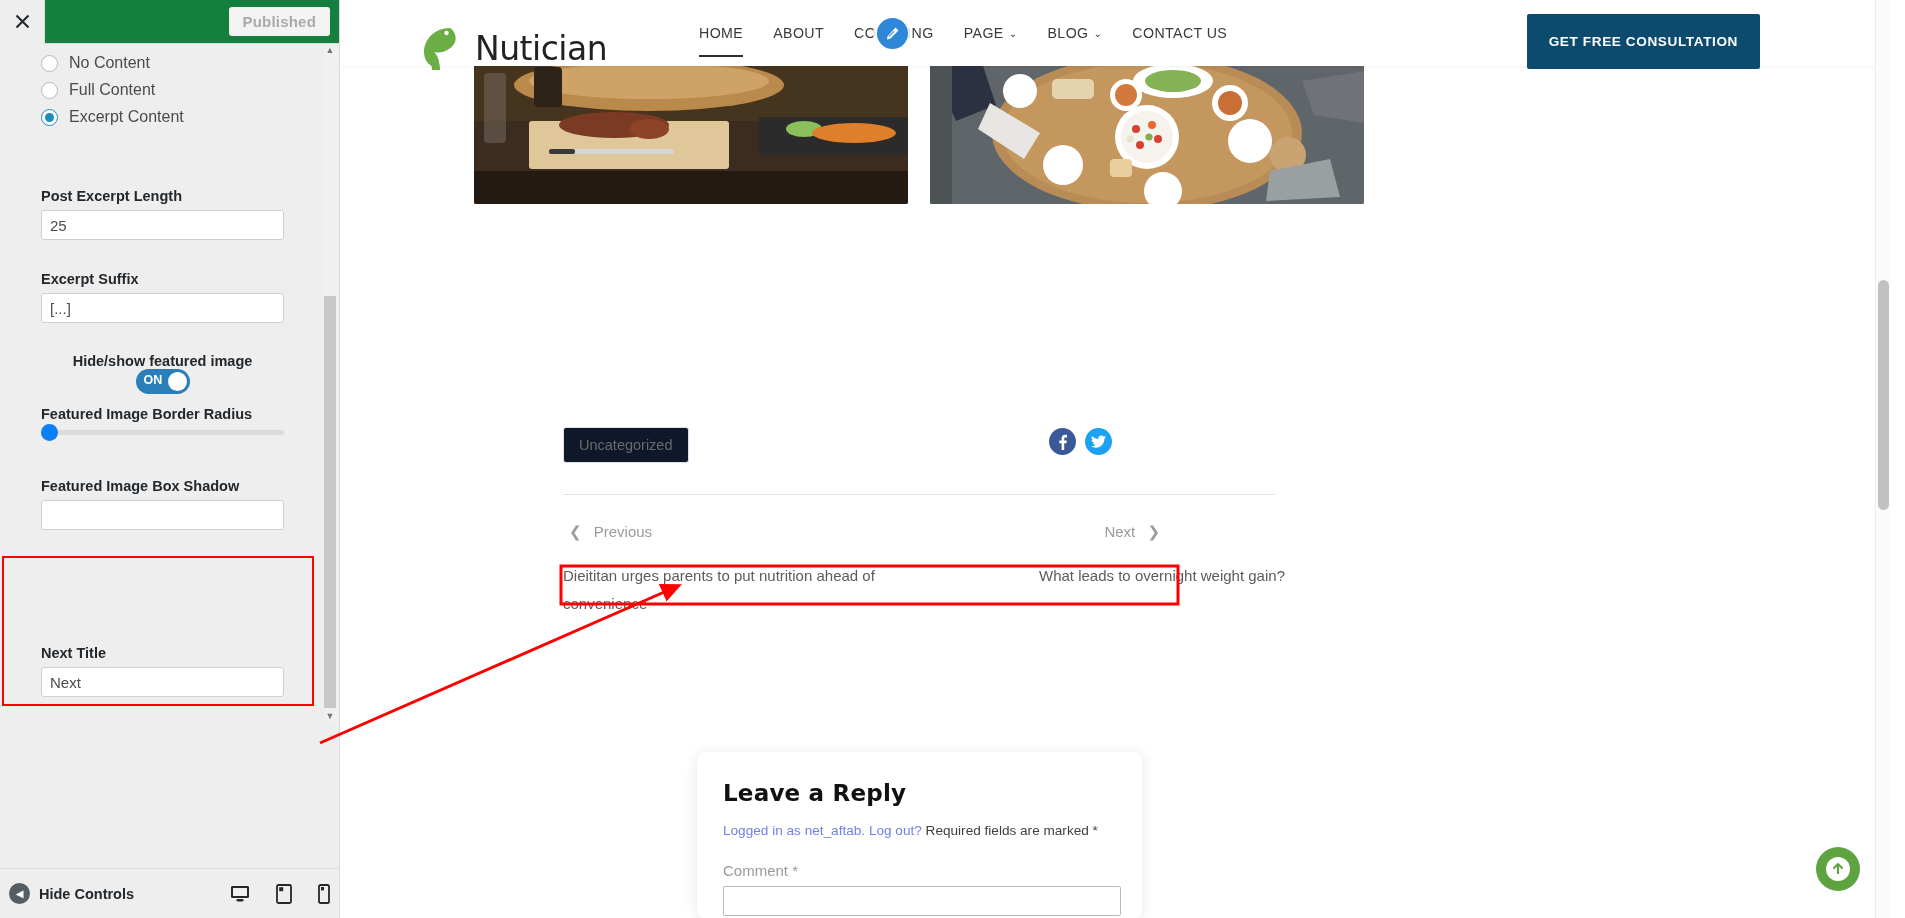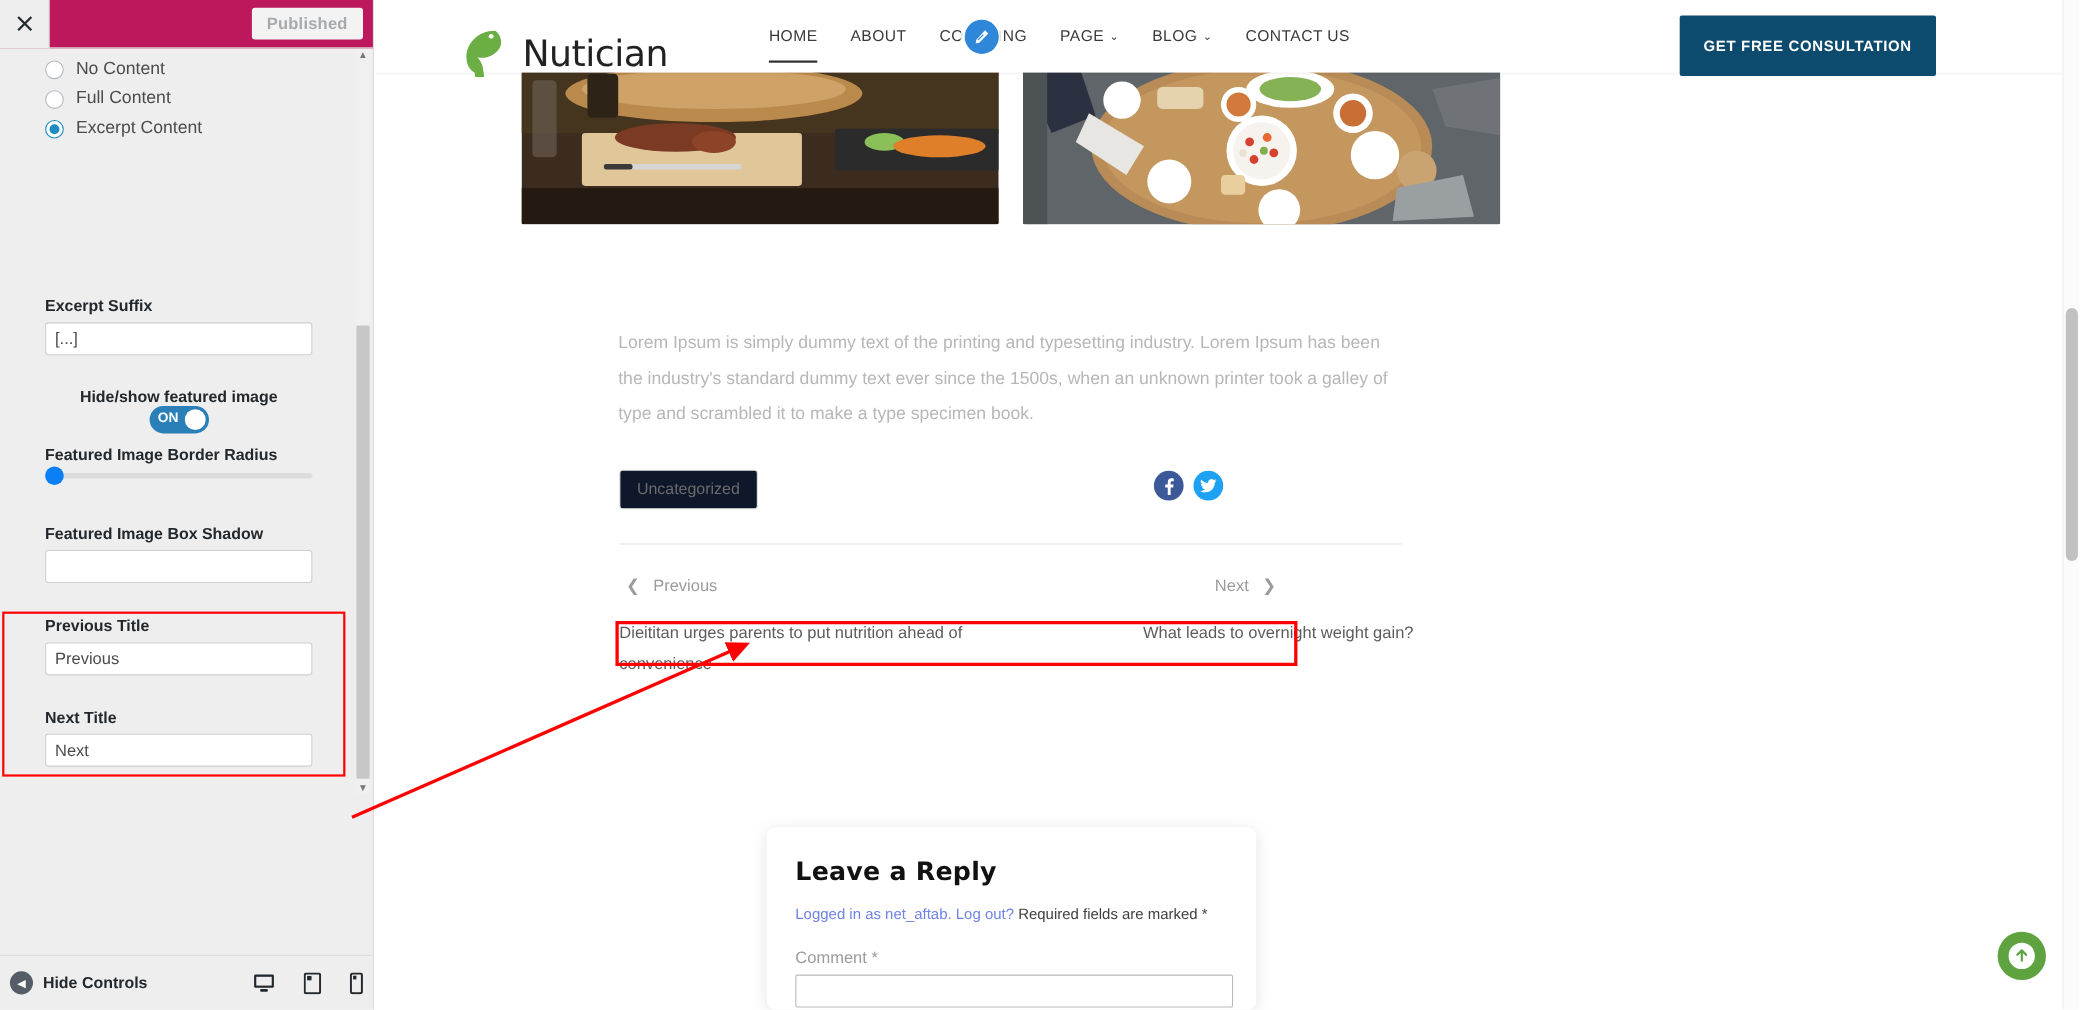--- a/index.html
+++ b/index.html
@@ -14,21 +14,21 @@
   
   .sidebar {
     position: absolute; left: 0; top: 0;
     width: 340px; height: 918px;
     background: #eeeeee;
     border-right: 1px solid #ddd;
     overflow: hidden;
   }
   .sb-topbar {
     position: absolute; left: 0; top: 0; width: 340px; height: 44px;
-    background: #be185d; border-bottom: 1px solid #dddddd;
+    background: #15803d; border-bottom: 1px solid #dddddd;
     display: flex; align-items: center;
     z-index: 6;
   }
   .sb-close {
     width: 45px; height: 44px;
     display: flex; align-items: center; justify-content: center;
     font-size: 19px; color: #23282d; cursor: pointer;
     border-right: 1px solid #dddddd;
     background: #eeeeee;
   }
@@ -304,20 +304,24 @@
         <div class="radio-row">
           <span class="radio-mark"></span>
           <span class="radio-label">Full Content</span>
         </div>
         <div class="radio-row">
           <span class="radio-mark on"></span>
           <span class="radio-label">Excerpt Content</span>
         </div>
       </div>
 
+      <div style="position:absolute; left:9px; top:160px;">
+        <span class="field-label">Post Excerpt Length</span>
+        <div class="text-input">25</div>
+      </div>
 
       <div style="position:absolute; left:9px; top:243px;">
         <span class="field-label">Excerpt Suffix</span>
         <div class="text-input">[...]</div>
       </div>
 
       <div style="position:absolute; left:9px; top:325px;">
         <div class="toggle-row">
           <span class="field-label" style="margin-bottom:0;">Hide/show featured image</span>
           <span class="toggle">
@@ -332,24 +336,20 @@
         <div class="slider-track">
           <span class="slider-thumb"></span>
         </div>
       </div>
 
       <div style="position:absolute; left:9px; top:450px;">
         <span class="field-label">Featured Image Box Shadow</span>
         <div class="text-input"></div>
       </div>
 
-      <div style="position:absolute; left:9px; top:534px;">
-        <span class="field-label">Previous Title</span>
-        <div class="text-input">Previous</div>
-      </div>
 
       <div style="position:absolute; left:9px; top:617px;">
         <span class="field-label">Next Title</span>
         <div class="text-input">Next</div>
       </div>
 
     </div>
 
     <div class="sb-vscroll">
       <div class="up-arr">▲</div>
@@ -486,21 +486,20 @@
           <path d="M0 0 L52 0 L66 42 L26 58 Z" fill="#2c3142"></path>
           <path d="M60 40 L110 70 L94 96 L48 66 Z" fill="#e8e6e3"></path>
           <path d="M372 18 L434 8 L434 60 L384 52 Z" fill="#6f7377"></path>
           <circle cx="358" cy="92" r="18" fill="#caa372"></circle>
           <path d="M340 108 L400 96 L410 134 L336 138 Z" fill="#9aa0a2"></path>
           <rect x="0" y="0" width="22" height="141" fill="#4d5355"></rect>
         </svg>
       </div>
     </div>
 
-    <div class="excerpt">Lorem Ipsum is simply dummy text of the printing and typesetting industry. Lorem Ipsum has been the industry's standard dummy text ever since the 1500s, when an unknown printer took a galley of type and scrambled it to make a type specimen book.</div>
 
     <div class="tag-chip">Uncategorized</div>
 
     <div class="socials">
       <span class="soc fb">
         <svg width="11" height="16" viewBox="0 0 11 16" aria-hidden="true">
           <path d="M7.2 16 V9.2 H9.5 L9.9 6.4 H7.2 V4.7 C7.2 3.9 7.4 3.4 8.6 3.4 H10 V0.9 C9.7 0.85 8.9 0.8 8 0.8 C6 0.8 4.6 2 4.6 4.4 V6.4 H2.3 V9.2 H4.6 V16 Z" fill="#ffffff"></path>
         </svg>
       </span>
       <span class="soc tw">

